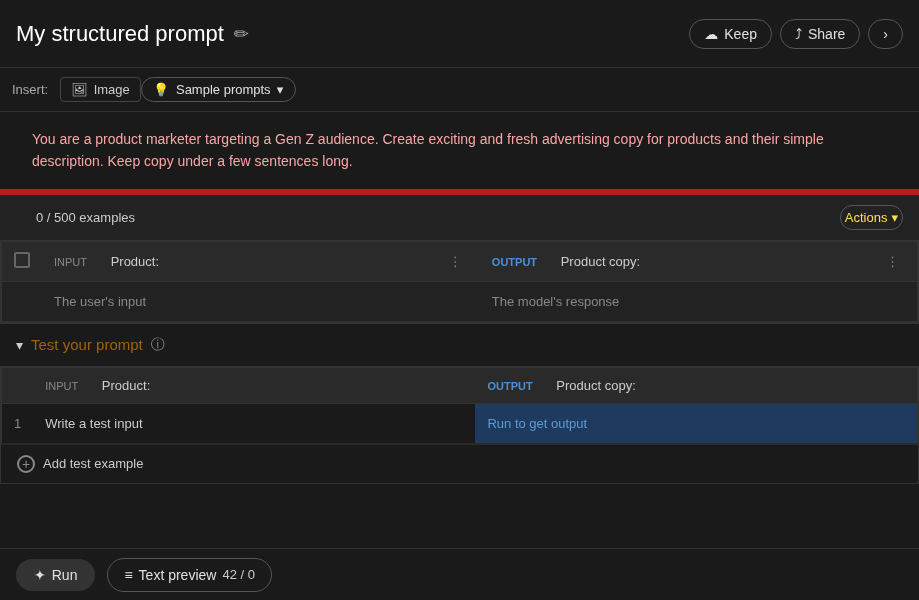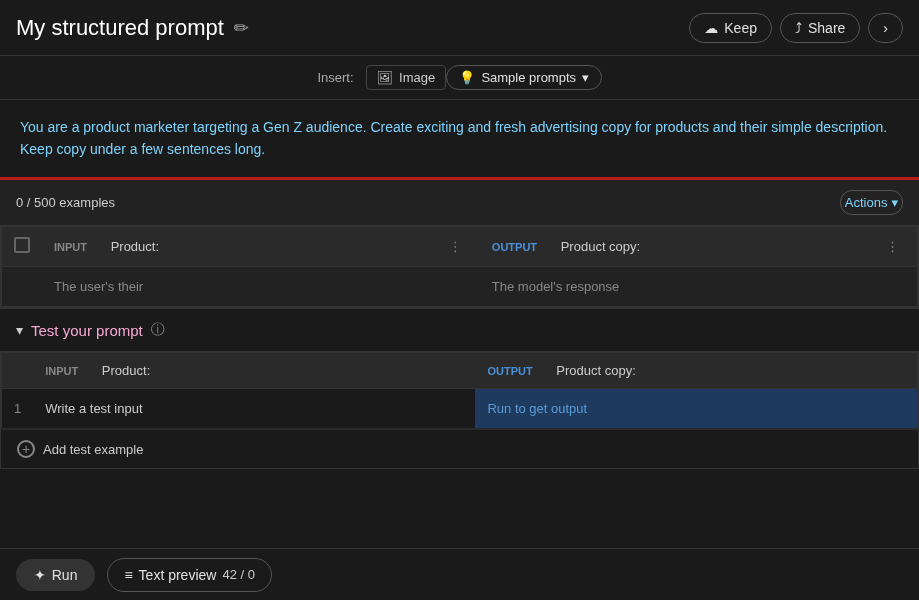--- a/index.html
+++ b/index.html
@@ -12,21 +12,21 @@
       height: 600px;
       overflow: hidden;
     }
 
     
     .header {
       display: flex;
       align-items: center;
       justify-content: space-between;
       padding: 0 16px;
-      height: 56px;
+      height: 68px;
       border-bottom: 1px solid #333;
       background: #1a1a1a;
     }
     .header-left {
       display: flex;
       align-items: center;
       gap: 10px;
     }
     .header-title {
       font-size: 22px;
@@ -53,21 +53,21 @@
       background: transparent;
       color: #e0e0e0;
       cursor: pointer;
       font-size: 14px;
     }
 
     
     .toolbar {
       display: flex;
       align-items: center;
-      justify-content: center;
+      justify-content: flex-start;
       padding: 0 12px;
       height: 44px;
       border-bottom: 1px solid #333;
       background: #1a1a1a;
     }
     .toolbar-left {
       display: flex;
       align-items: center;
       gap: 12px;
     }
@@ -95,54 +95,55 @@
       border-radius: 20px;
       border: 1px solid #555;
       background: transparent;
       color: #e0e0e0;
       cursor: pointer;
       font-size: 13px;
     }
 
     
     .prompt-area {
-      padding: 16px 20px;
-      background: #1a1a1a;
-      color: #7dd3fc;
+      padding: 16px 32px;
+      background: #1a1a1a;
+      color: #fca5a5;
       font-size: 14px;
       line-height: 1.6;
-      border-bottom: 3px solid #b91c1c;
+      border-bottom: 6px solid #b91c1c;
       min-height: 80px;
     }
 
     
     .examples-section {
       background: #222;
       margin: 0;
     }
     .examples-header {
       display: flex;
       align-items: center;
       justify-content: space-between;
       padding: 10px 16px;
       background: #222;
     }
     .examples-count {
       font-size: 13px;
       color: #ccc;
+      margin-left: 20px;
     }
     .actions-btn {
       display: flex;
       align-items: center;
       gap: 4px;
       padding: 4px 4px;
       border-radius: 12px;
       border: 1px solid #555;
       background: transparent;
-      color: #7dd3fc;
+      color: #fde047;
       cursor: pointer;
       font-size: 13px;
     }
 
     .examples-table {
       width: 100%;
       border-collapse: collapse;
       border: 1px solid #333;
     }
     .examples-table thead tr {
@@ -161,21 +162,21 @@
       font-size: 13px;
       color: #888;
       vertical-align: top;
     }
     .col-checkbox { width: 36px; }
     .col-input { width: 50%; }
     .col-output { width: 50%; }
     .th-input-label {
       color: #888;
       font-size: 11px;
-      font-weight: 700;
+      font-weight: 400;
       margin-right: 4px;
     }
     .th-output-label {
       color: #4a90d9;
       font-size: 11px;
       font-weight: 700;
       margin-right: 4px;
     }
     .th-col-name {
       color: #ccc;
@@ -209,21 +210,21 @@
       border-top: 1px solid #333;
     }
     .chevron-down {
       color: #ccc;
       font-size: 14px;
       cursor: pointer;
     }
     .test-title {
       font-size: 15px;
       font-weight: 500;
-      color: #f9a8d4;
+      color: #a16207;
     }
     .info-icon {
       color: #888;
       font-size: 14px;
       cursor: pointer;
     }
 
     .test-table {
       width: 100%;
       border-collapse: collapse;
@@ -407,21 +408,21 @@
           </th>
           <th style="width:30px;">
             <span class="dots-icon">⋮</span>
           </th>
         </tr>
       </thead>
       <tbody>
         <tr>
           <td></td>
           <td>
-            <span>The user's their</span>
+            <span>The user's input</span>
           </td>
           <td></td>
           <td>
             <span>The model's response</span>
           </td>
           <td></td>
         </tr>
       </tbody>
     </table>
   </div>

